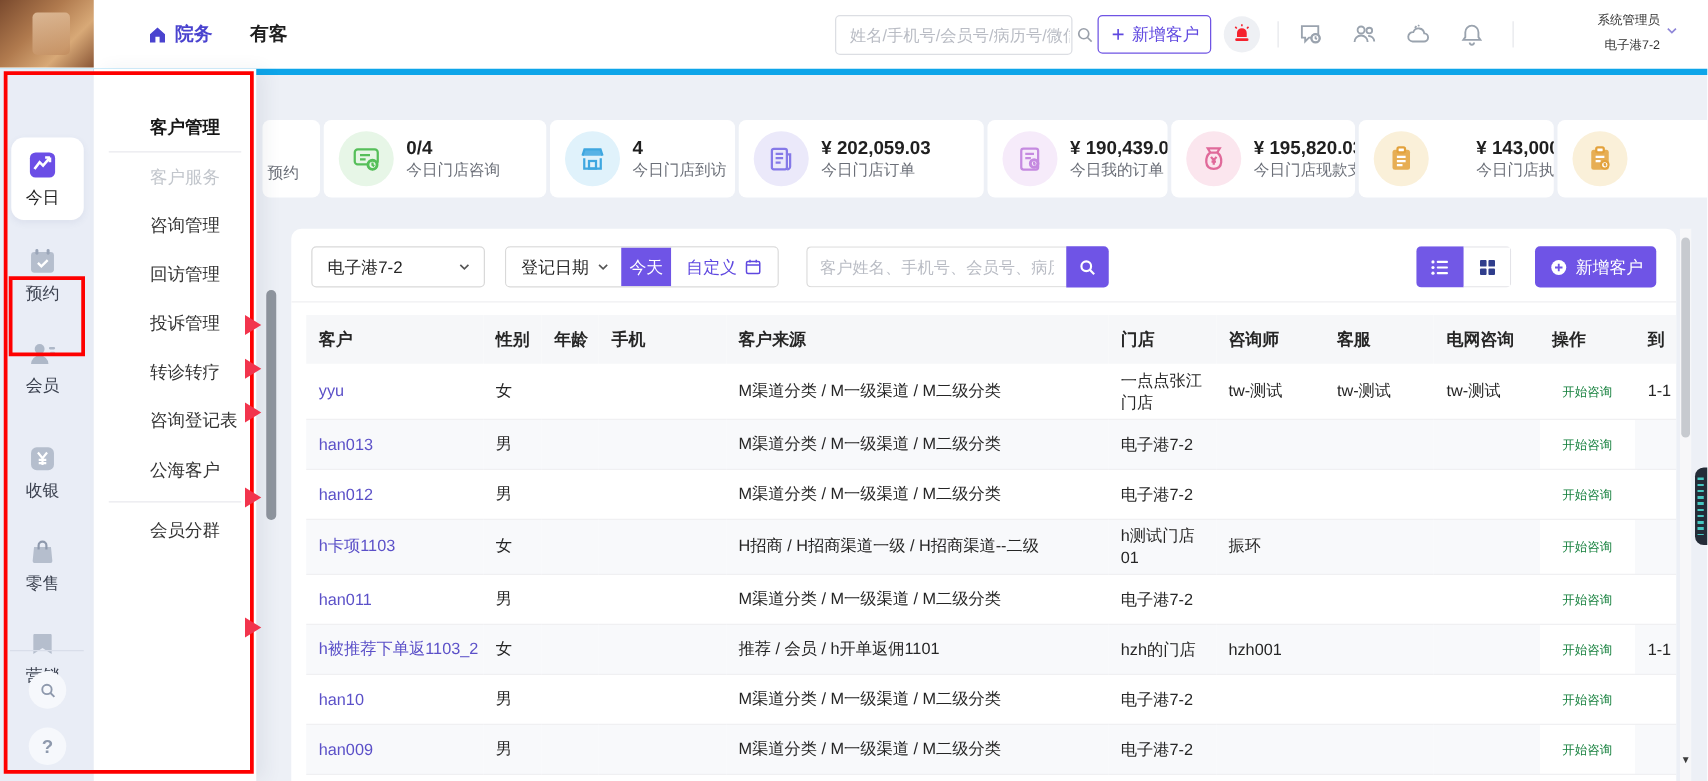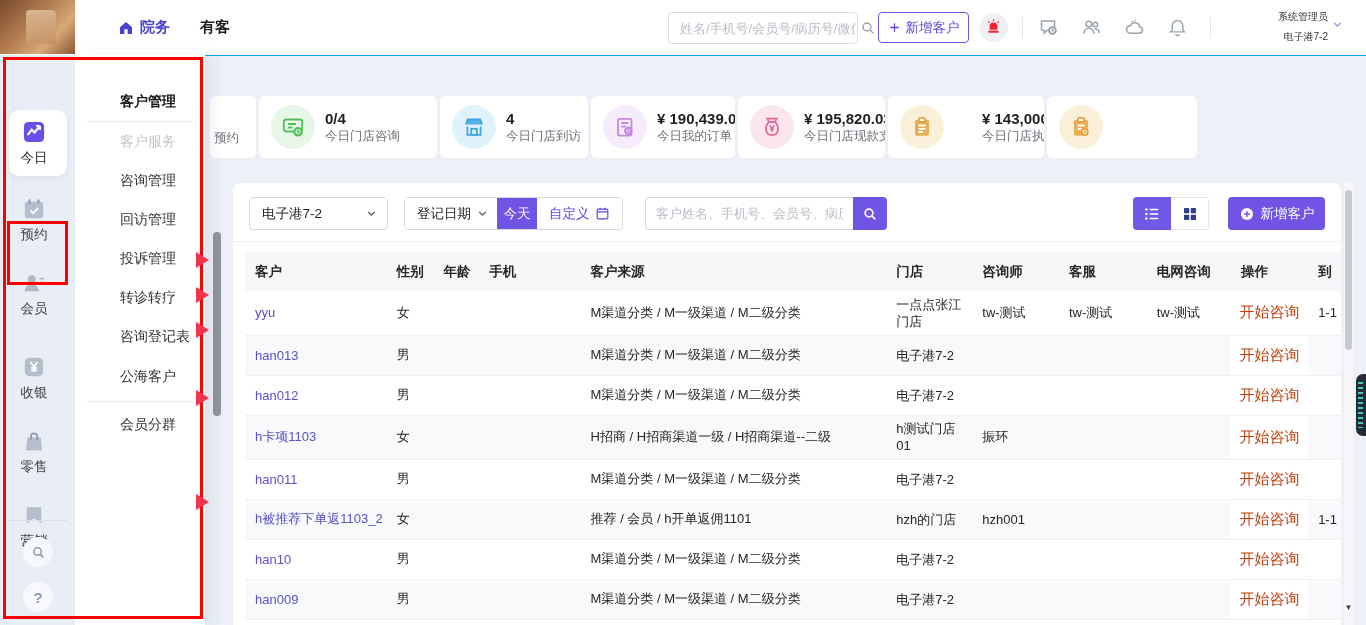--- a/index.html
+++ b/index.html
@@ -4,21 +4,21 @@
 <style>
   html,body{margin:0;padding:0;}
   body{
     width:1366px;height:625px;position:relative;overflow:hidden;
     font-family:"Liberation Sans","DejaVu Sans",sans-serif;
     background:#fff;color:#262626;-webkit-font-smoothing:antialiased;
   }
   .i svg{width:100%;height:100%;display:block;}
 
   
-  #header{position:absolute;left:0;top:0;width:1366px;height:55px;background:#fff;border-bottom:1px solid #0ea5e9;z-index:4;}
+  #header{position:absolute;left:0;top:0;width:1366px;height:55px;background:#fff;border-bottom:5px solid #0ea5e9;z-index:4;}
   #logo{position:absolute;left:0;top:0;width:75px;height:54px;background:linear-gradient(135deg,#7a4a2e 0%,#b07a4e 40%,#d8a977 70%,#8a5636 100%);}
   #logo:after{content:"";position:absolute;left:26px;top:10px;width:30px;height:34px;background:linear-gradient(160deg,#e8c9a8,#c08a5c);border-radius:4px;opacity:.8;}
   .nav-item{position:absolute;top:0;height:55px;display:flex;align-items:center;gap:6px;font-size:15px;font-weight:700;cursor:pointer;}
   #nav-primary{left:118px;color:#4a43cf;}
   #nav-secondary{left:200px;color:#1f1f1f;}
   .nav-home{width:16px;height:16px;color:#4a43cf;}
   #global-search{position:absolute;left:668px;top:12px;width:188px;height:30px;border:1px solid #dcdee3;border-radius:4px;display:flex;align-items:center;background:#fff;}
   #global-search input{border:0;outline:0;flex:1;height:26px;padding:0 4px 0 11px;font-size:13px;font-family:inherit;color:#333;background:transparent;}
   #global-search input::placeholder{color:#b9bcc4;}
   .mag{width:16px;height:16px;color:#9aa0aa;margin-right:9px;flex:none;}
@@ -70,21 +70,21 @@
   #filter-div{position:absolute;left:0;top:58px;width:100%;height:1px;background:#f0f0f2;}
 
   
   #cust-table{position:absolute;left:12px;top:69px;border-collapse:collapse;table-layout:fixed;}
   #cust-table th{background:#f6f7f9;font-size:13.5px;font-weight:700;color:#262626;text-align:left;padding:0 4px 0 10px;height:39px;white-space:nowrap;overflow:hidden;}
   #cust-table td{font-size:13px;color:#262626;padding:0 4px 0 10px;border-bottom:1px solid #f0f0f2;white-space:nowrap;overflow:hidden;}
   #cust-table td.wrap{white-space:normal;line-height:17px;}
   #cust-table tr.stripe td{background:#f8f9fb;}
   #cust-table td.action-cell{background:#fff !important;text-align:center;padding:0;}
   .cust-link{color:#5b50c8;cursor:pointer;font-size:13px;}
-  .action-link{color:#c2410c;cursor:pointer;font-size:15px;}
+  .action-link{color:#15803d;cursor:pointer;font-size:10px;}
 
   
   #vscroll{position:absolute;left:1344px;top:183px;width:9px;height:442px;background:#f7f7f9;z-index:1;}
   #vthumb{position:absolute;left:1px;top:7px;width:7px;height:160px;background:#c7cacf;border-radius:4px;}
   #vscroll-down{position:absolute;left:0;top:418px;width:9px;height:14px;font-size:8px;color:#3c3c3c;text-align:center;line-height:14px;}
   #side-handle{position:absolute;left:1356px;top:374px;width:10px;height:62px;background:#242c38;border-radius:7px 0 0 7px;z-index:3;}
   #side-handle:after{content:"";position:absolute;left:2px;top:8px;width:5px;height:46px;background:repeating-linear-gradient(180deg,#45c8c2 0 2px,transparent 2px 5px);}
   #flyout-strip{position:absolute;left:213px;top:232px;width:8px;height:184px;background:#8f959e;border-radius:4px;z-index:2;}
 
   
@@ -229,20 +229,35 @@
             <path d="M4 9.5 L5.6 4.5 h12.8 L20 9.5 Z" fill="currentColor" opacity=".85" stroke="none"></path>
             <path d="M4 9.5 L5.6 4.5 h12.8 L20 9.5"></path>
             <path d="M5.4 11.5 V19.8 h13.2 V11.5"></path>
             <rect x="9.2" y="13.8" width="5.6" height="6"></rect>
           </svg>
         </span>
       </div>
       <div>
         <div class="stat-val">4</div>
         <div class="stat-lbl">今日门店到访</div>
+      </div>
+    </div>
+    <div class="stat-card" style="width: 196px;">
+      <div class="stat-ic" style="background: rgb(235, 233, 250);">
+        <span class="i" style="color: rgb(133, 121, 232);">
+          <svg viewBox="0 0 24 24" fill="none" stroke="currentColor" stroke-width="1.8">
+            <rect x="4.5" y="4" width="12" height="16.5" rx="1.5"></rect>
+            <path d="M16.5 8.5 h2.6 v9.6 a2.4 2.4 0 0 1 -2.4 2.4"></path>
+            <path d="M7.5 8 h6 M7.5 11.5 h6 M7.5 15 h4"></path>
+          </svg>
+        </span>
+      </div>
+      <div>
+        <div class="stat-val">¥ 202,059.03</div>
+        <div class="stat-lbl">今日门店订单</div>
       </div>
     </div>
     <div class="stat-card" style="width: 144px;">
       <div class="stat-ic" style="background: rgb(246, 235, 250);">
         <span class="i" style="color: rgb(197, 138, 224);">
           <svg viewBox="0 0 24 24" fill="none" stroke="currentColor" stroke-width="1.8">
             <rect x="5" y="3.8" width="13.5" height="16.8" rx="1.8"></rect>
             <path d="M8.2 8 h7 M8.2 11.5 h4.5"></path>
             <circle cx="15.3" cy="15.8" r="3.3" fill="#f6ebfa"></circle>
             <circle cx="15.3" cy="15.8" r="2.8"></circle>

